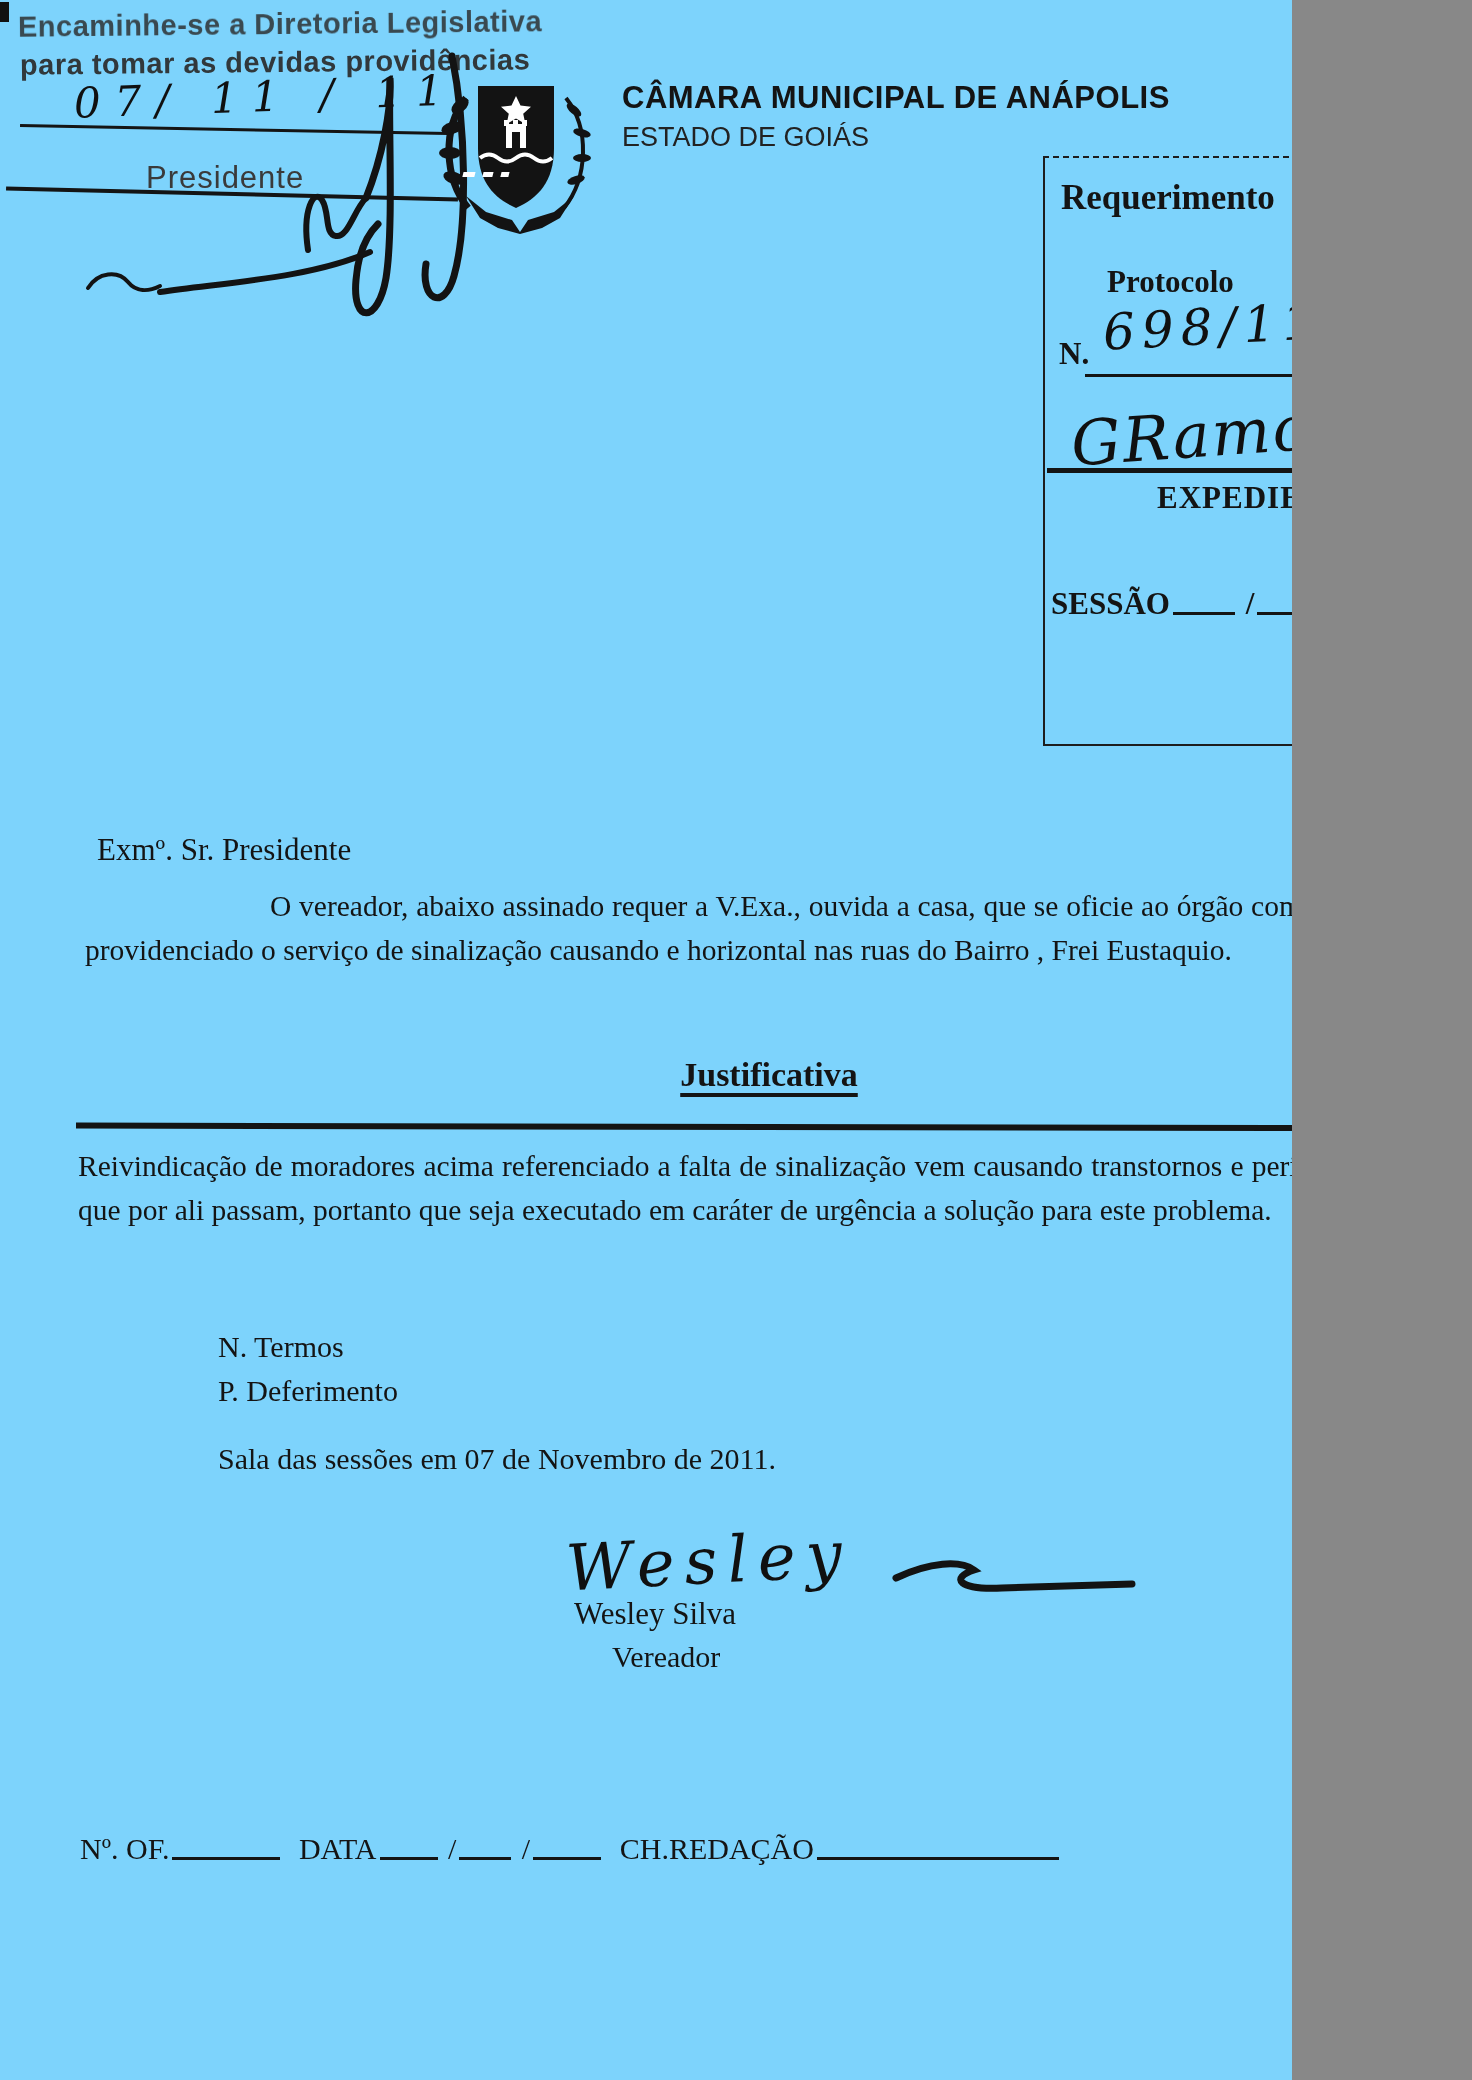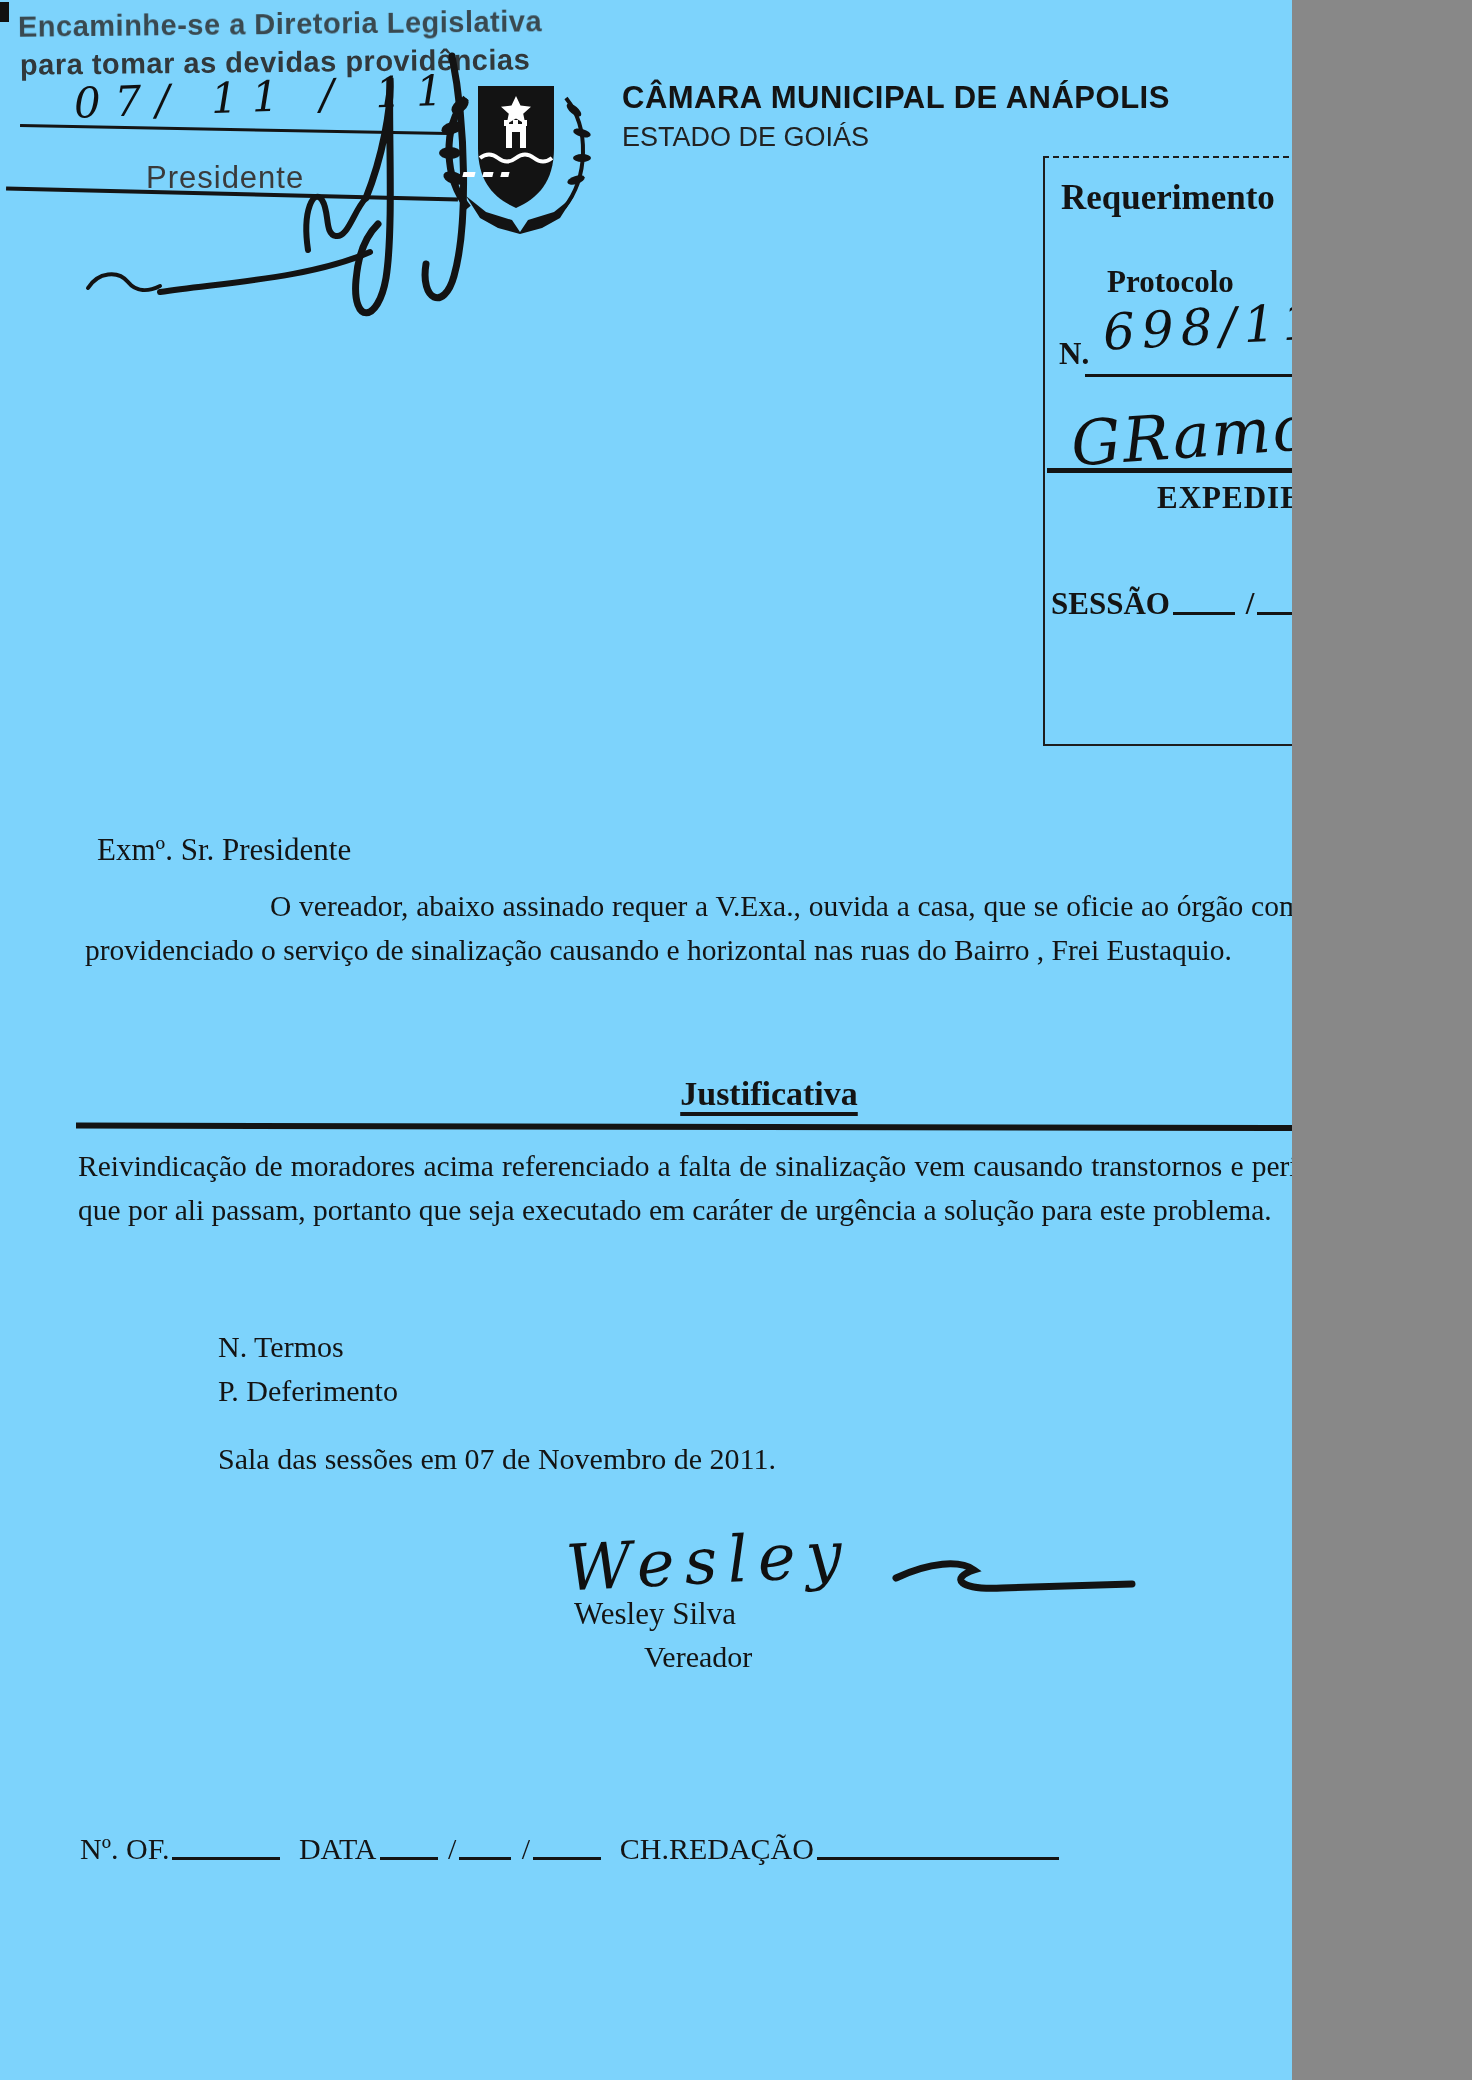--- a/index.html
+++ b/index.html
@@ -71,33 +71,33 @@
   }
   
   .salutation{left:97px;top:832px;font-size:31px;}
   .request-par{
     left:85px;top:884px;width:1368px;
     font-size:29.5px;line-height:1.5;text-align:justify;text-indent:185px;
   }
   .justif-title{
     left:85px;top:1056px;width:1368px;text-align:center;
     font-size:34px;font-weight:bold;
-    text-decoration:underline;text-decoration-thickness:4px;text-underline-offset:7px;margin-top:19px;
+    text-decoration:underline;text-decoration-thickness:4px;text-underline-offset:7px;
   }
   .justif-divider{left:76px;top:1124px;width:1382px;height:6px;transform:rotate(.12deg);}
   .justif-par{
     left:78px;top:1144px;width:1380px;
     font-size:29.5px;line-height:1.5;text-align:justify;
   }
   .closing-1{left:218px;top:1330px;font-size:30px;}
   .closing-2{left:218px;top:1374px;font-size:30px;}
   .session-line{left:218px;top:1442px;font-size:30px;}
   .sig-script{left:566px;top:1524px;font-size:64px;letter-spacing:10px;transform:rotate(-3deg);}
   .signer-name{left:574px;top:1596px;font-size:31px;font-weight:normal;}
-  .signer-role{left:644px;top:1640px;font-size:30px;}
+  .signer-role{left:612px;top:1640px;font-size:30px;}
   
   .footer-row{left:80px;top:1832px;font-size:30px;font-weight:normal;white-space:nowrap;}
   svg{display:block;}
 </style>
 </head>
 <body>
 
 <div class="page">
 
   <div class="abs corner-mark"></div>

